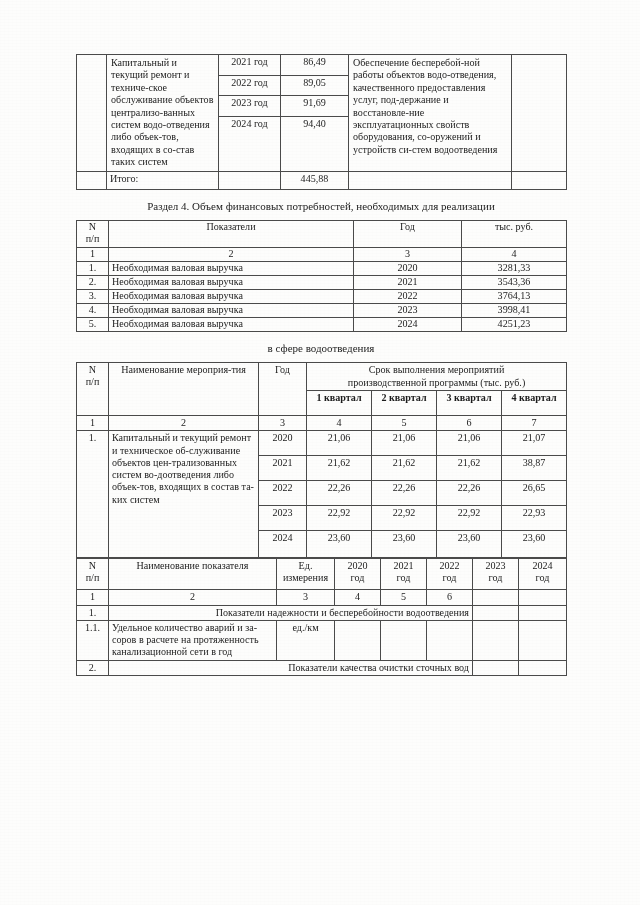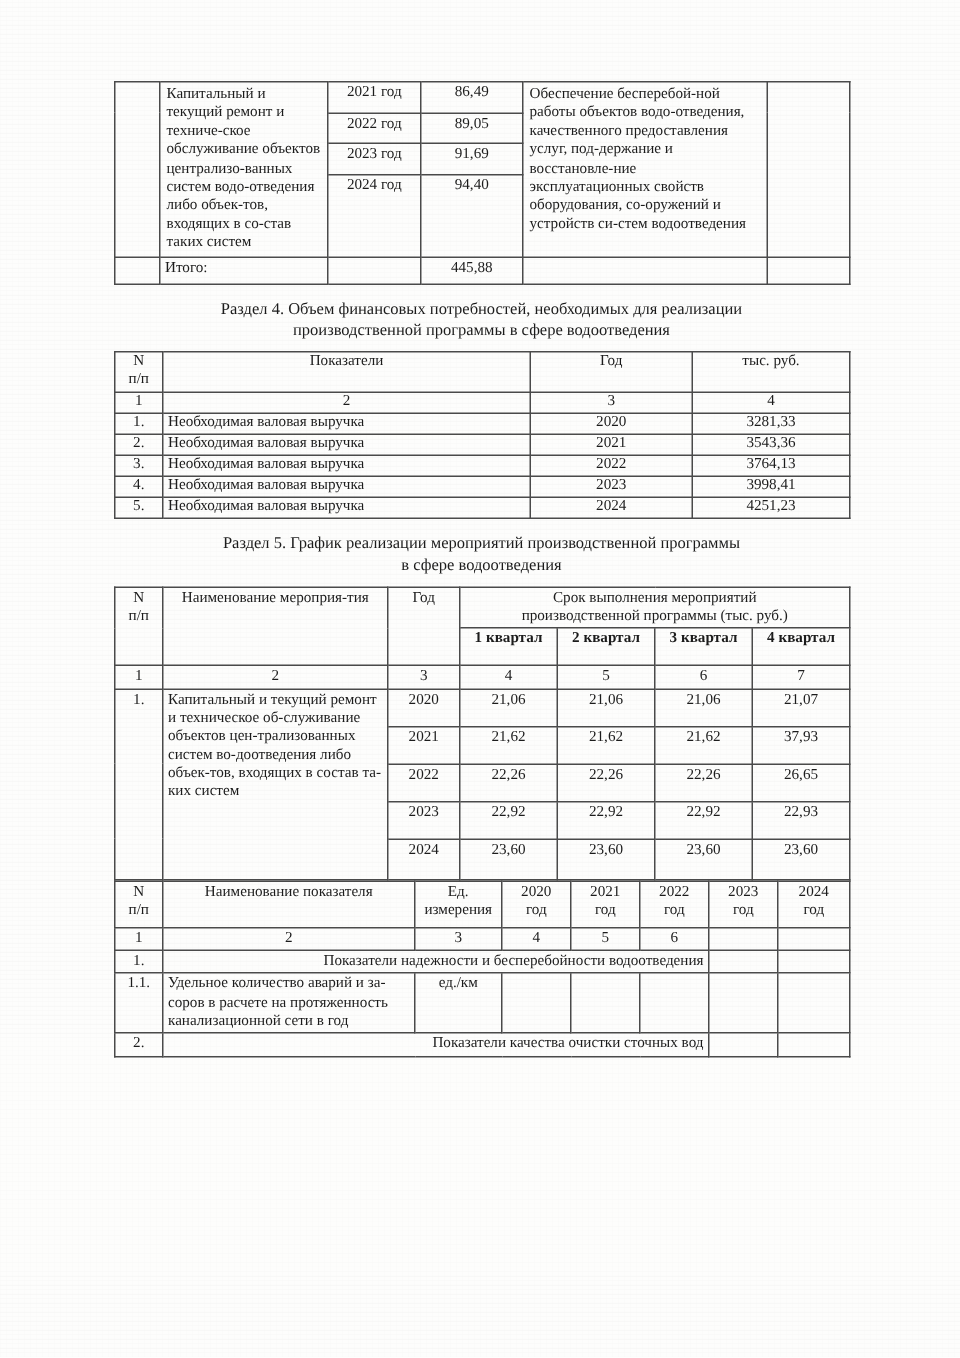--- a/index.html
+++ b/index.html
@@ -133,21 +133,20 @@
         <td></td>
         <td class="c">445,88</td>
         <td></td>
         <td class="spacer"></td>
       </tr>
     </tbody>
   </table>
 
   <div class="sect-title">
     <span class="ln">Раздел 4. Объем финансовых потребностей, необходимых для реализации</span>
-    <span class="ln">производственной программы в сфере водоотведения</span>
   </div>
 
   <table class="doc" id="table-need">
     <colgroup>
       <col style="width:32px">
       <col style="width:245px">
       <col style="width:108px">
       <col style="width:105px">
     </colgroup>
     <tbody>
@@ -193,21 +192,20 @@
       <tr>
         <td class="c">5.</td>
         <td class="l">Необходимая валовая выручка</td>
         <td class="c">2024</td>
         <td class="c">4251,23</td>
       </tr>
     </tbody>
   </table>
 
   <div class="sect-title">
-    <span class="ln">Раздел 5. График реализации мероприятий производственной программы</span>
     <span class="ln">в сфере водоотведения</span>
   </div>
 
   <table class="doc" id="table-schedule">
     <colgroup>
       <col style="width:32px">
       <col style="width:150px">
       <col style="width:48px">
       <col style="width:65px">
       <col style="width:65px">
@@ -249,21 +247,21 @@
         <td class="c vm">21,06</td>
         <td class="c vm">21,06</td>
         <td class="c vm">21,06</td>
         <td class="c vm">21,07</td>
       </tr>
       <tr>
         <td class="c vm" style="height:22px">2021</td>
         <td class="c vm">21,62</td>
         <td class="c vm">21,62</td>
         <td class="c vm">21,62</td>
-        <td class="c vm">37,93</td>
+        <td class="c vm">38,87</td>
       </tr>
       <tr>
         <td class="c vm" style="height:22px">2022</td>
         <td class="c vm">22,26</td>
         <td class="c vm">22,26</td>
         <td class="c vm">22,26</td>
         <td class="c vm">26,65</td>
       </tr>
       <tr>
         <td class="c vm" style="height:22px">2023</td>

